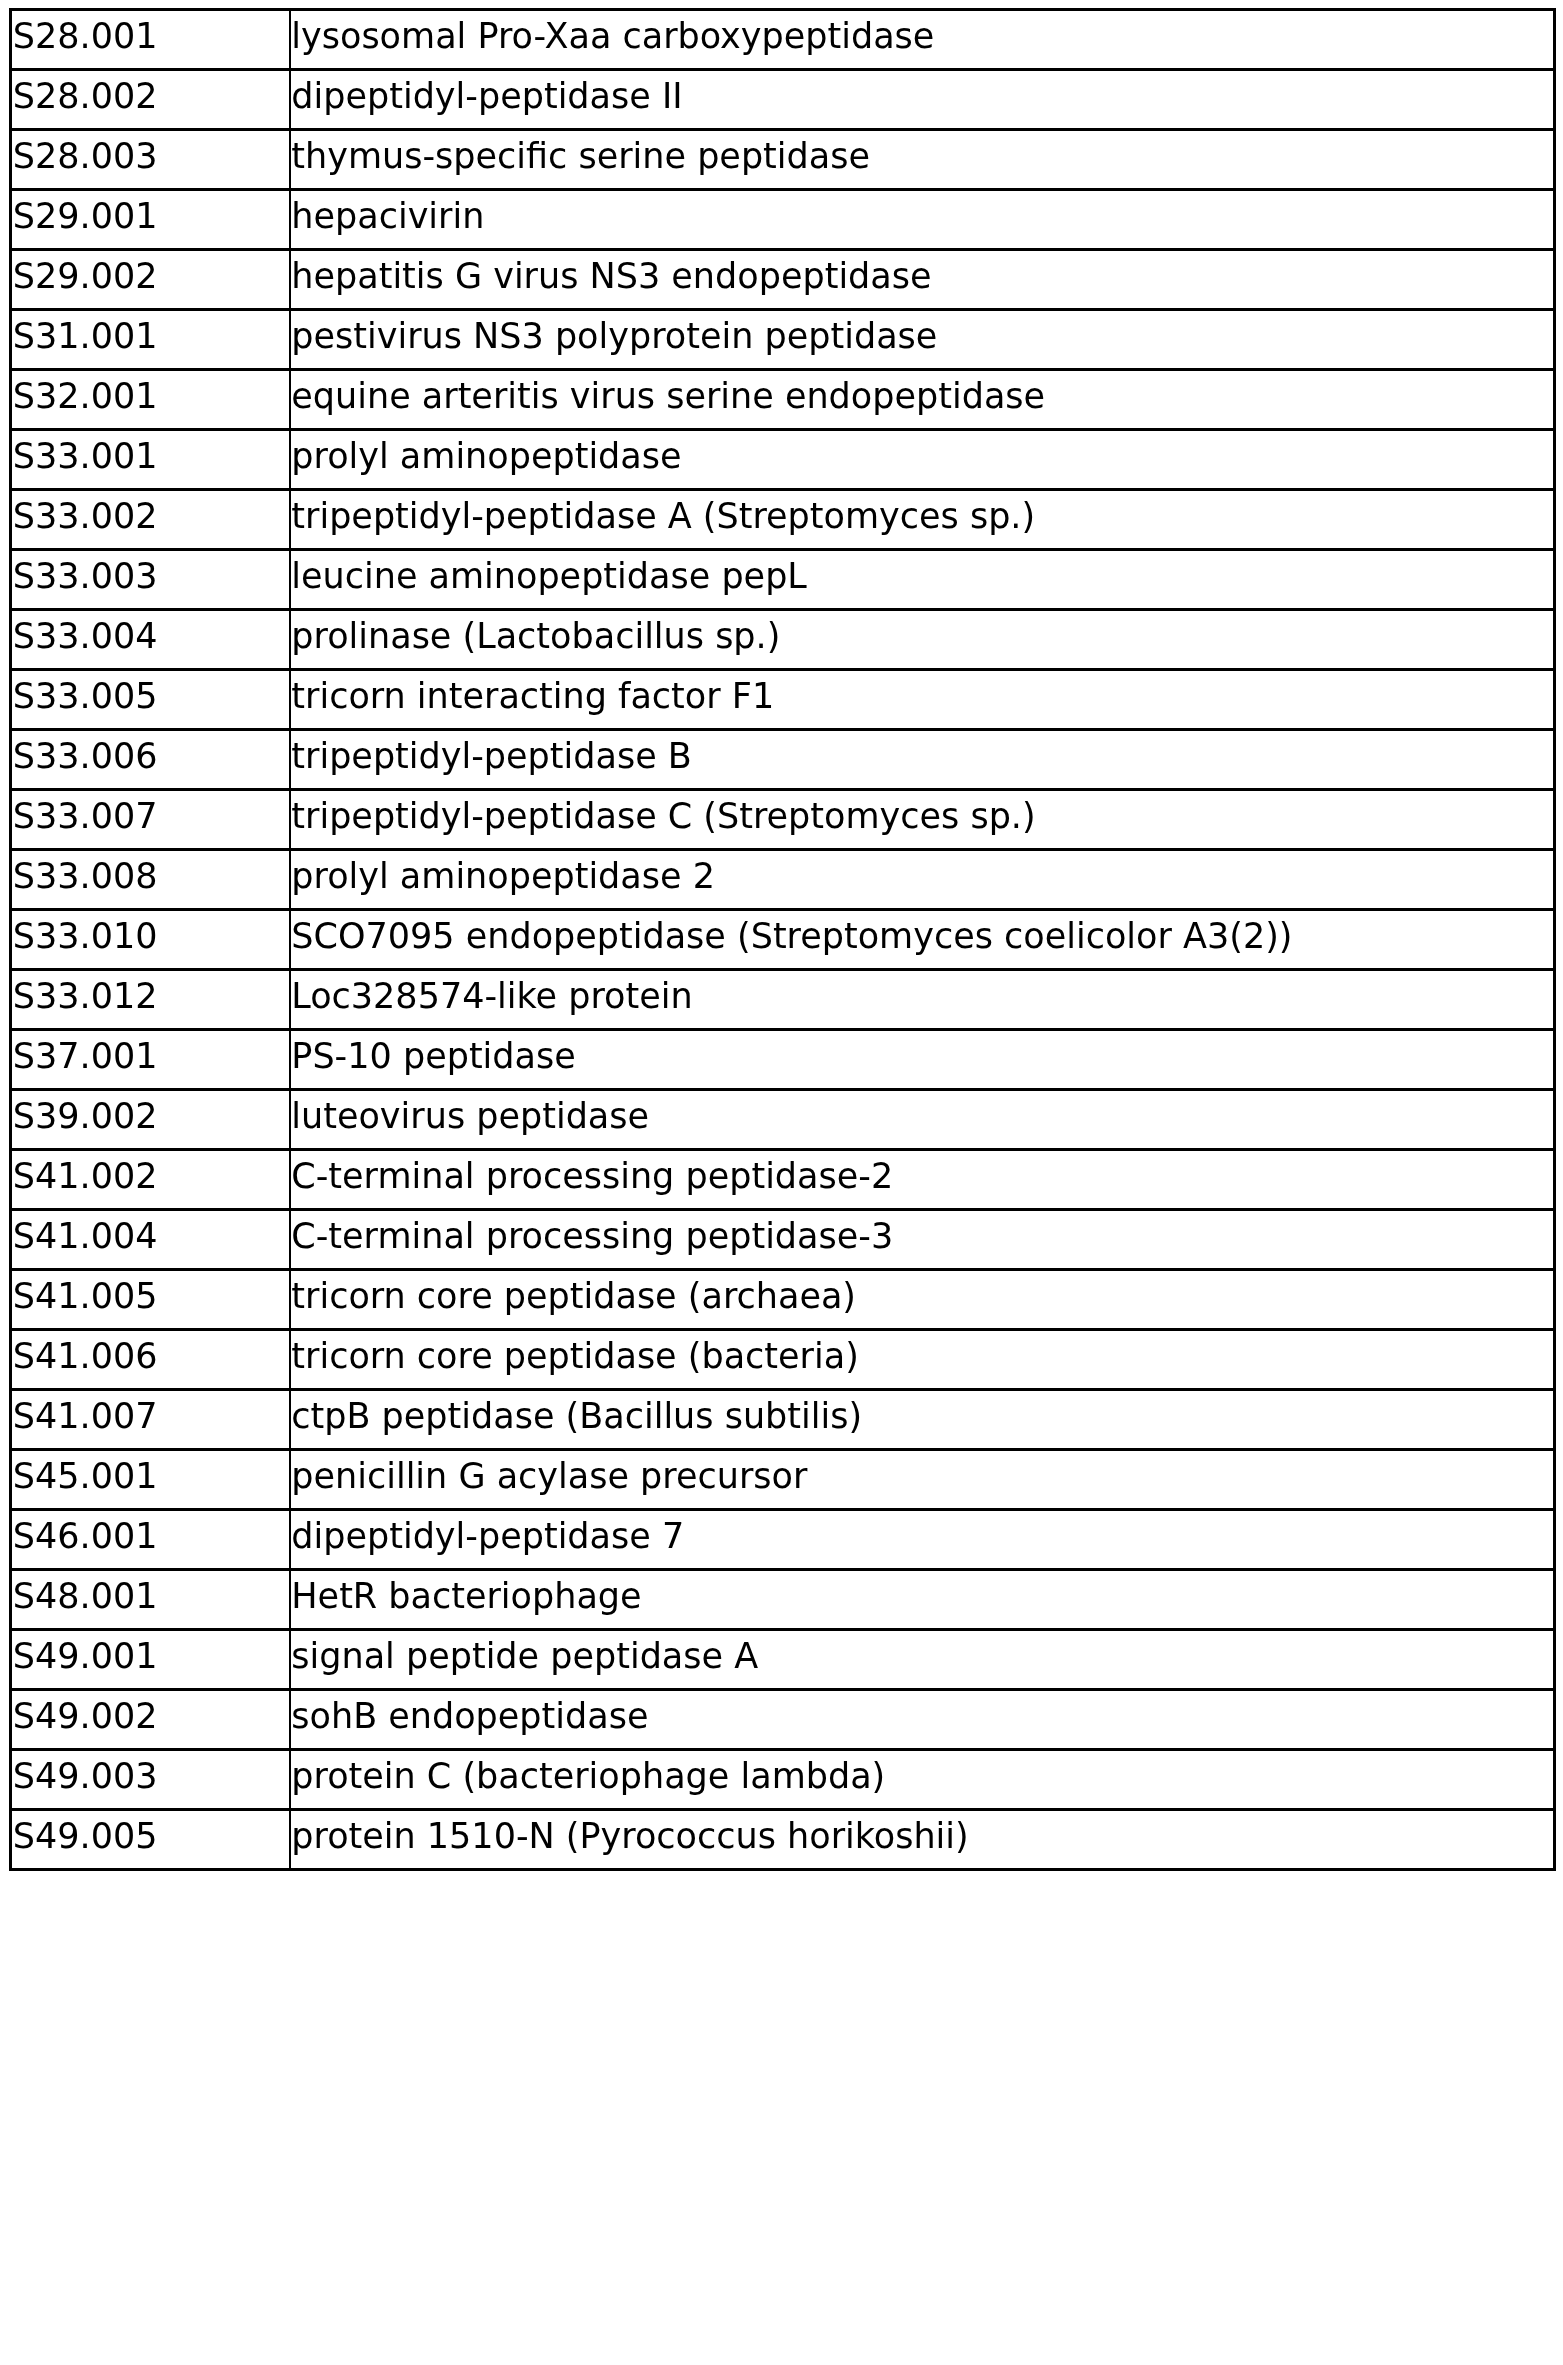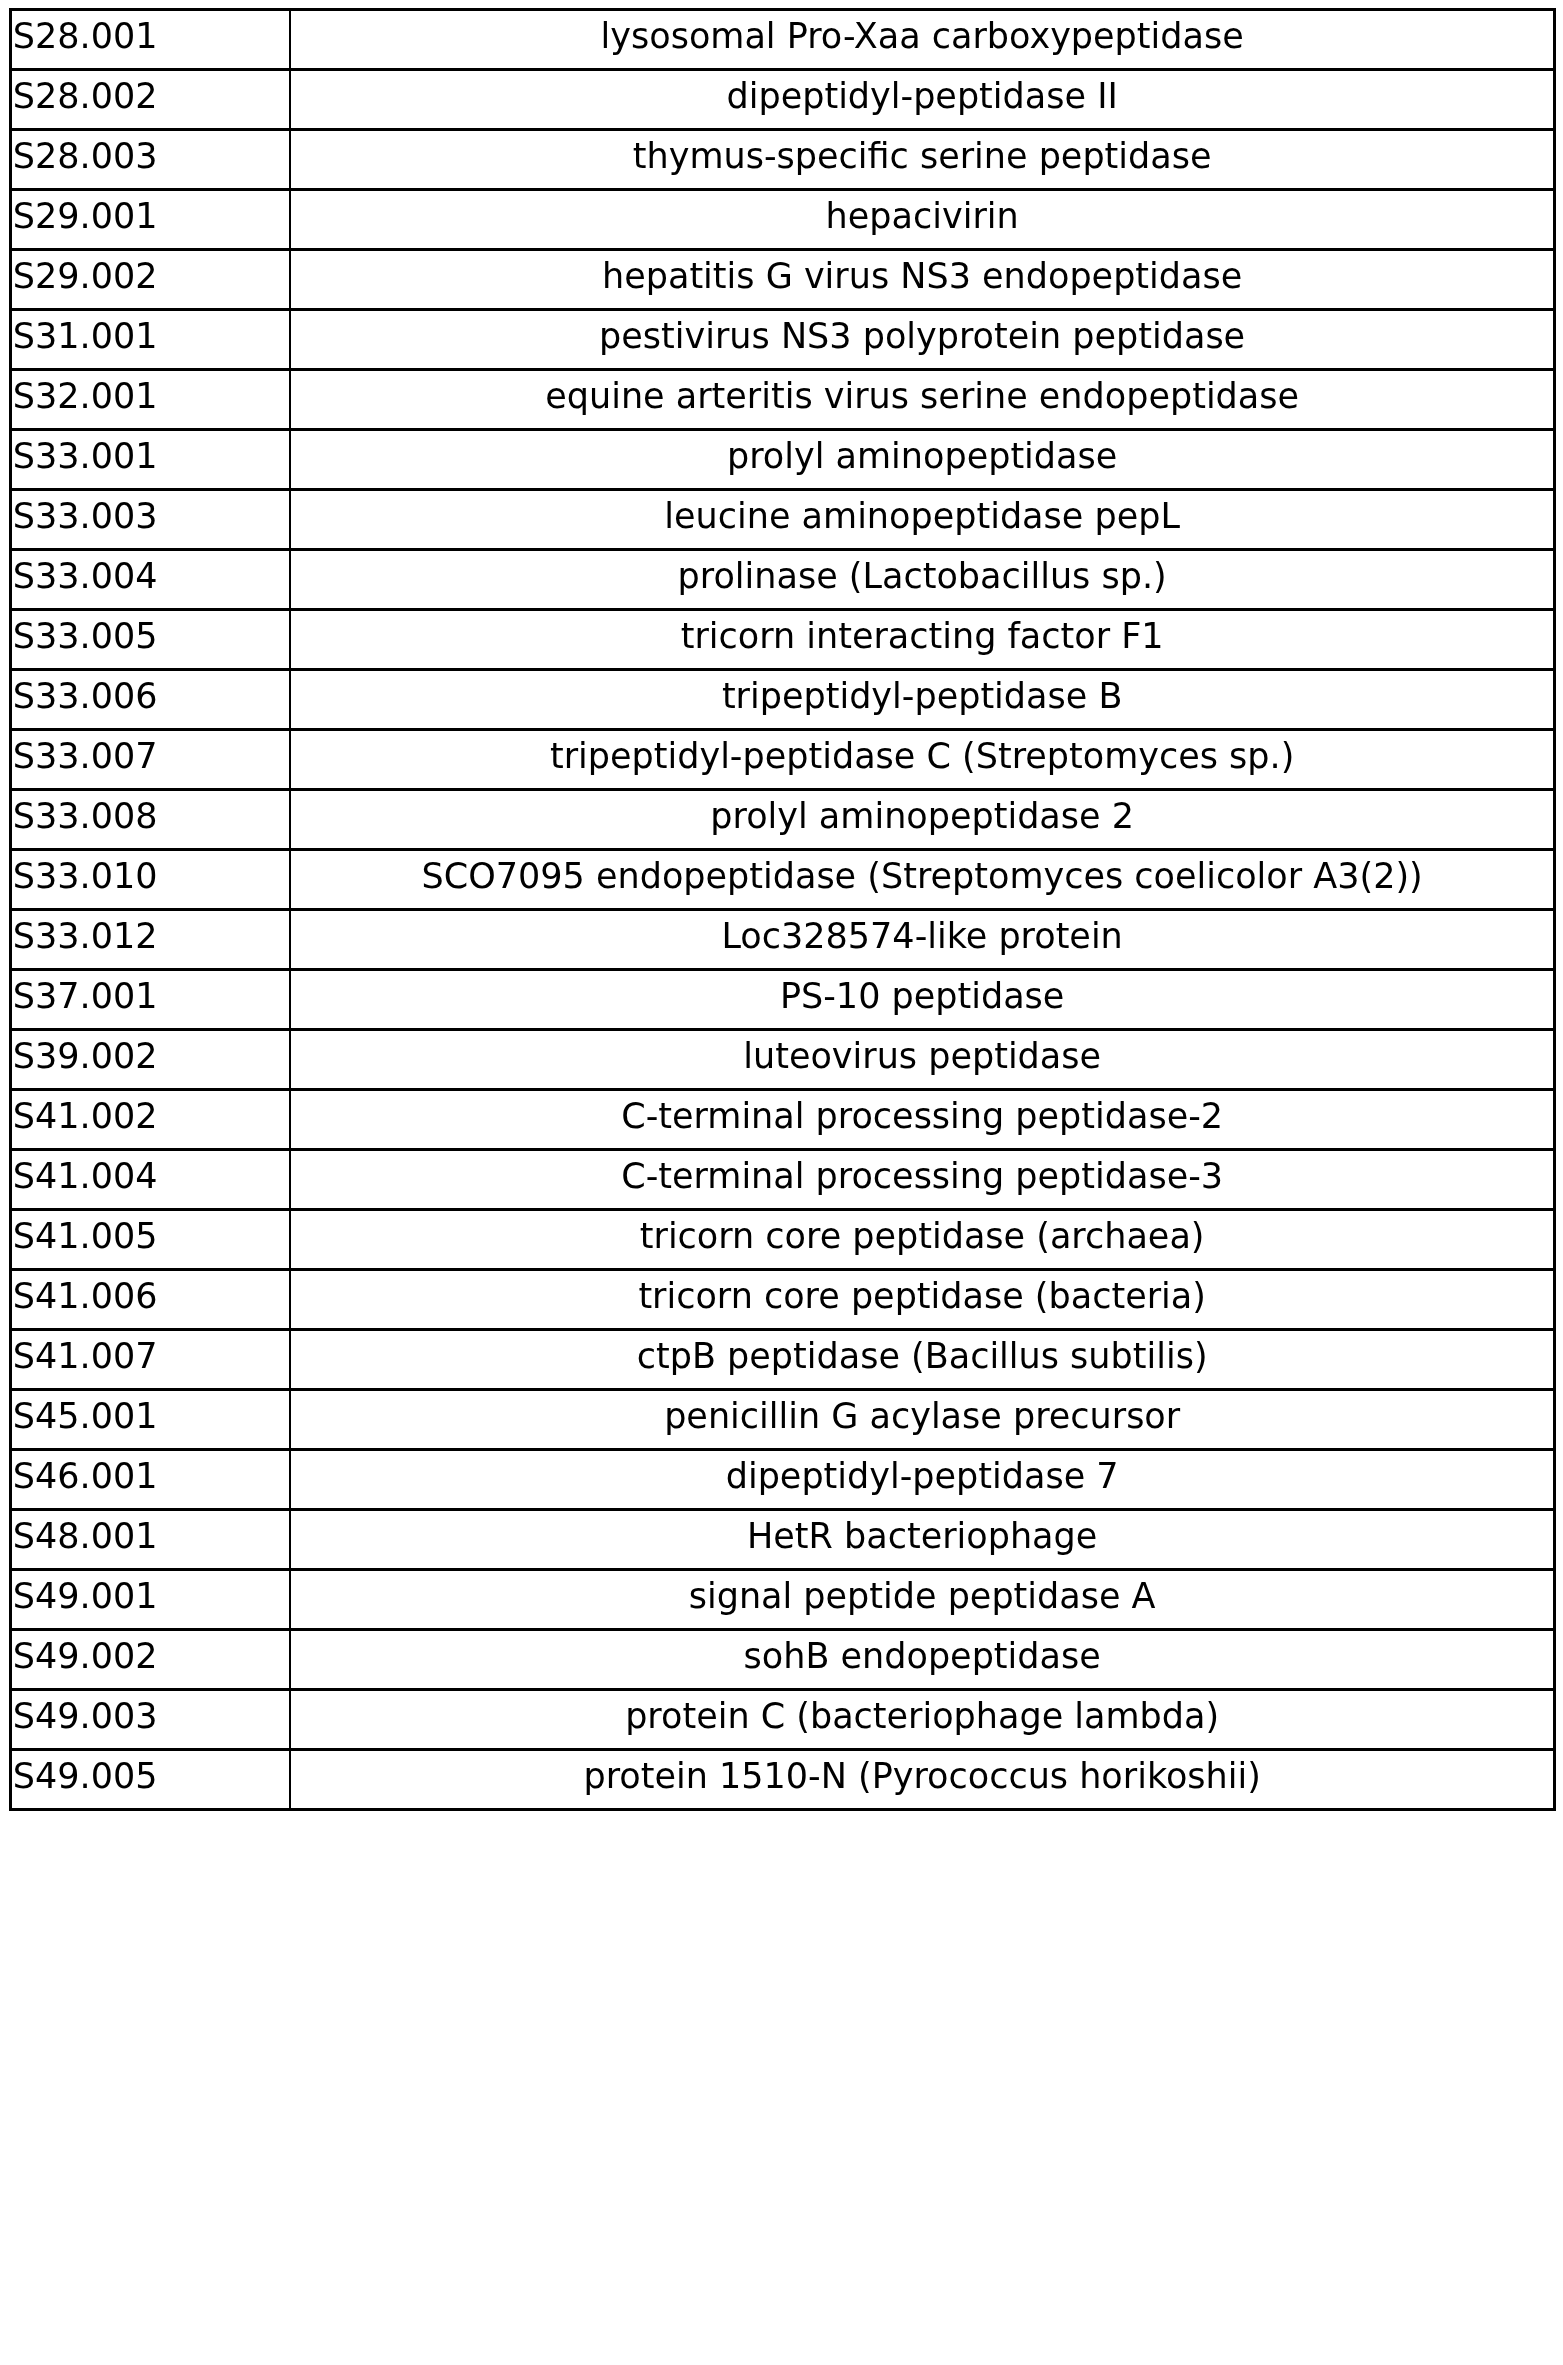--- a/index.html
+++ b/index.html
@@ -37,21 +37,20 @@
     vertical-align: top;
     white-space: nowrap;
     overflow: hidden;
     box-sizing: border-box;
   }
   table.peptidase-table td.left-outer {
     border-left: 3.3px solid #000000;
   }
   table.peptidase-table td.right-outer {
     border-right: 3.3px solid #000000;
-    text-align: center;
   }
   .cell-text {
     display: block;
     padding-top: 5px;
     line-height: 40px;
   }
   col.id-col { width: 279px; }
   col.name-col { width: 1265px; }
 </style>
 </head>
@@ -123,20 +122,28 @@
       <tr>
           <td class="left-outer">
             <span class="cell-text">S33.001</span>
           </td>
           <td class="right-outer">
             <span class="cell-text">prolyl aminopeptidase</span>
           </td>
         </tr>
       <tr>
           <td class="left-outer">
+            <span class="cell-text">S33.002</span>
+          </td>
+          <td class="right-outer">
+            <span class="cell-text">tripeptidyl-peptidase A (Streptomyces sp.)</span>
+          </td>
+        </tr>
+      <tr>
+          <td class="left-outer">
             <span class="cell-text">S33.003</span>
           </td>
           <td class="right-outer">
             <span class="cell-text">leucine aminopeptidase pepL</span>
           </td>
         </tr>
       <tr>
           <td class="left-outer">
             <span class="cell-text">S33.004</span>
           </td>

